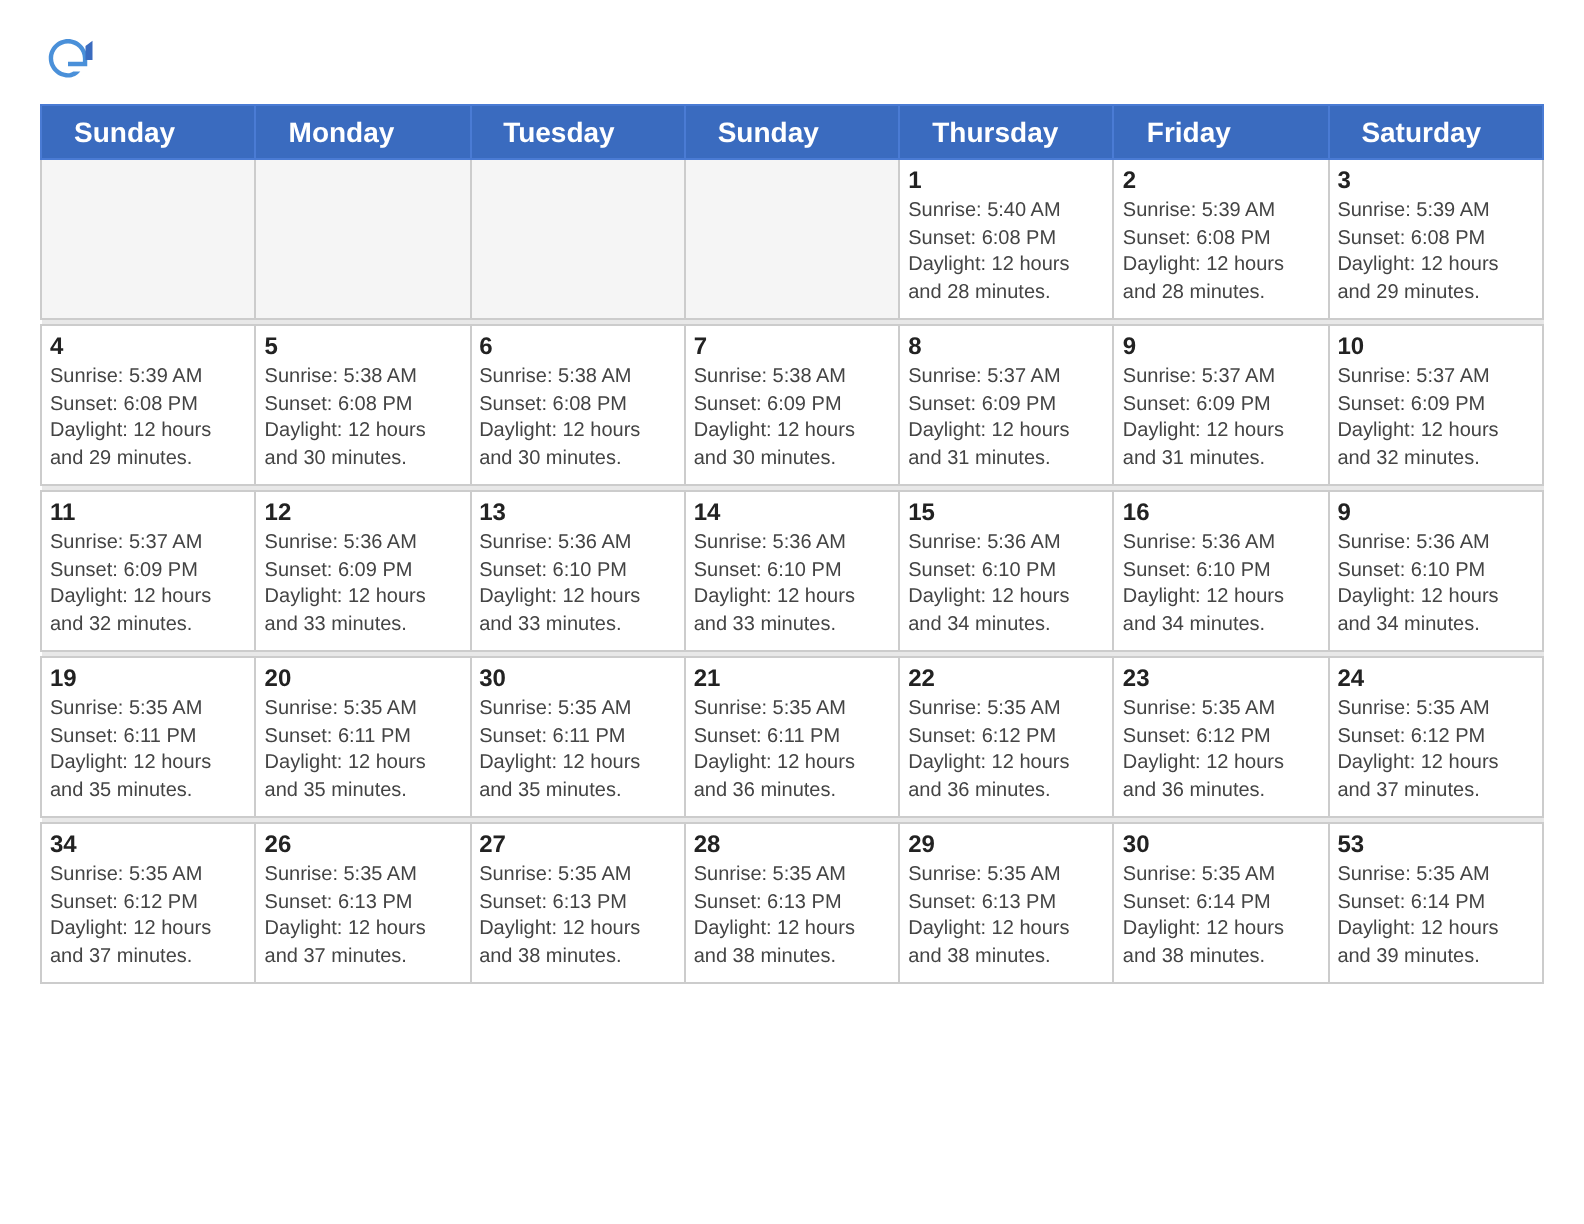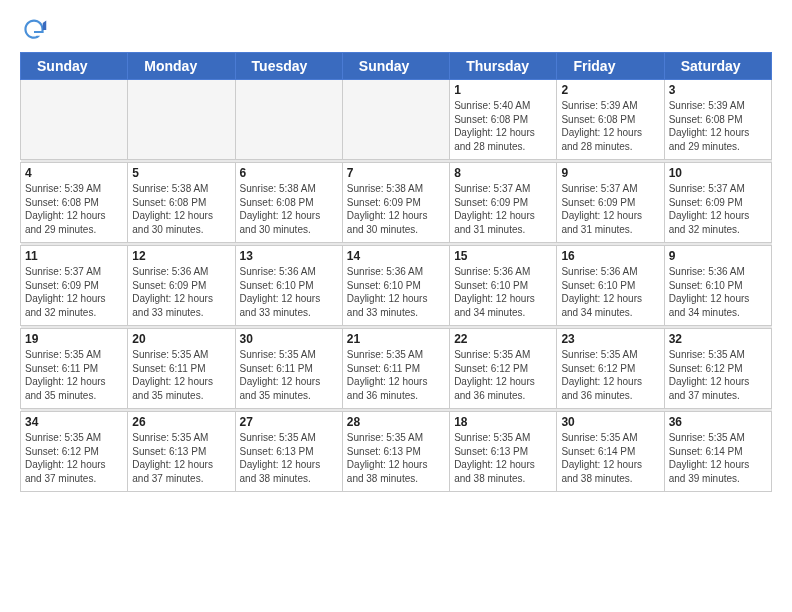--- a/index.html
+++ b/index.html
@@ -308,21 +308,21 @@
 and 36 minutes.</div>
           </td>
           <td>
             <span class="day-num">23</span>
             <div class="day-info">Sunrise: 5:35 AM
 Sunset: 6:12 PM
 Daylight: 12 hours
 and 36 minutes.</div>
           </td>
           <td>
-            <span class="day-num">32</span>
+            <span class="day-num">24</span>
             <div class="day-info">Sunrise: 5:35 AM
 Sunset: 6:12 PM
 Daylight: 12 hours
 and 37 minutes.</div>
           </td>
         </tr>
         <tr>
           <td colspan="7" style="padding: 0px; height: 3px; background: rgb(232, 232, 232); border: none;"></td>
         </tr>
         <tr>
@@ -348,35 +348,35 @@
 and 38 minutes.</div>
           </td>
           <td>
             <span class="day-num">28</span>
             <div class="day-info">Sunrise: 5:35 AM
 Sunset: 6:13 PM
 Daylight: 12 hours
 and 38 minutes.</div>
           </td>
           <td>
-            <span class="day-num">18</span>
+            <span class="day-num">29</span>
             <div class="day-info">Sunrise: 5:35 AM
 Sunset: 6:13 PM
 Daylight: 12 hours
 and 38 minutes.</div>
           </td>
           <td>
             <span class="day-num">30</span>
             <div class="day-info">Sunrise: 5:35 AM
 Sunset: 6:14 PM
 Daylight: 12 hours
 and 38 minutes.</div>
           </td>
           <td>
-            <span class="day-num">36</span>
+            <span class="day-num">53</span>
             <div class="day-info">Sunrise: 5:35 AM
 Sunset: 6:14 PM
 Daylight: 12 hours
 and 39 minutes.</div>
           </td>
         </tr>
       </tbody>
   </table>
 </div>
 

